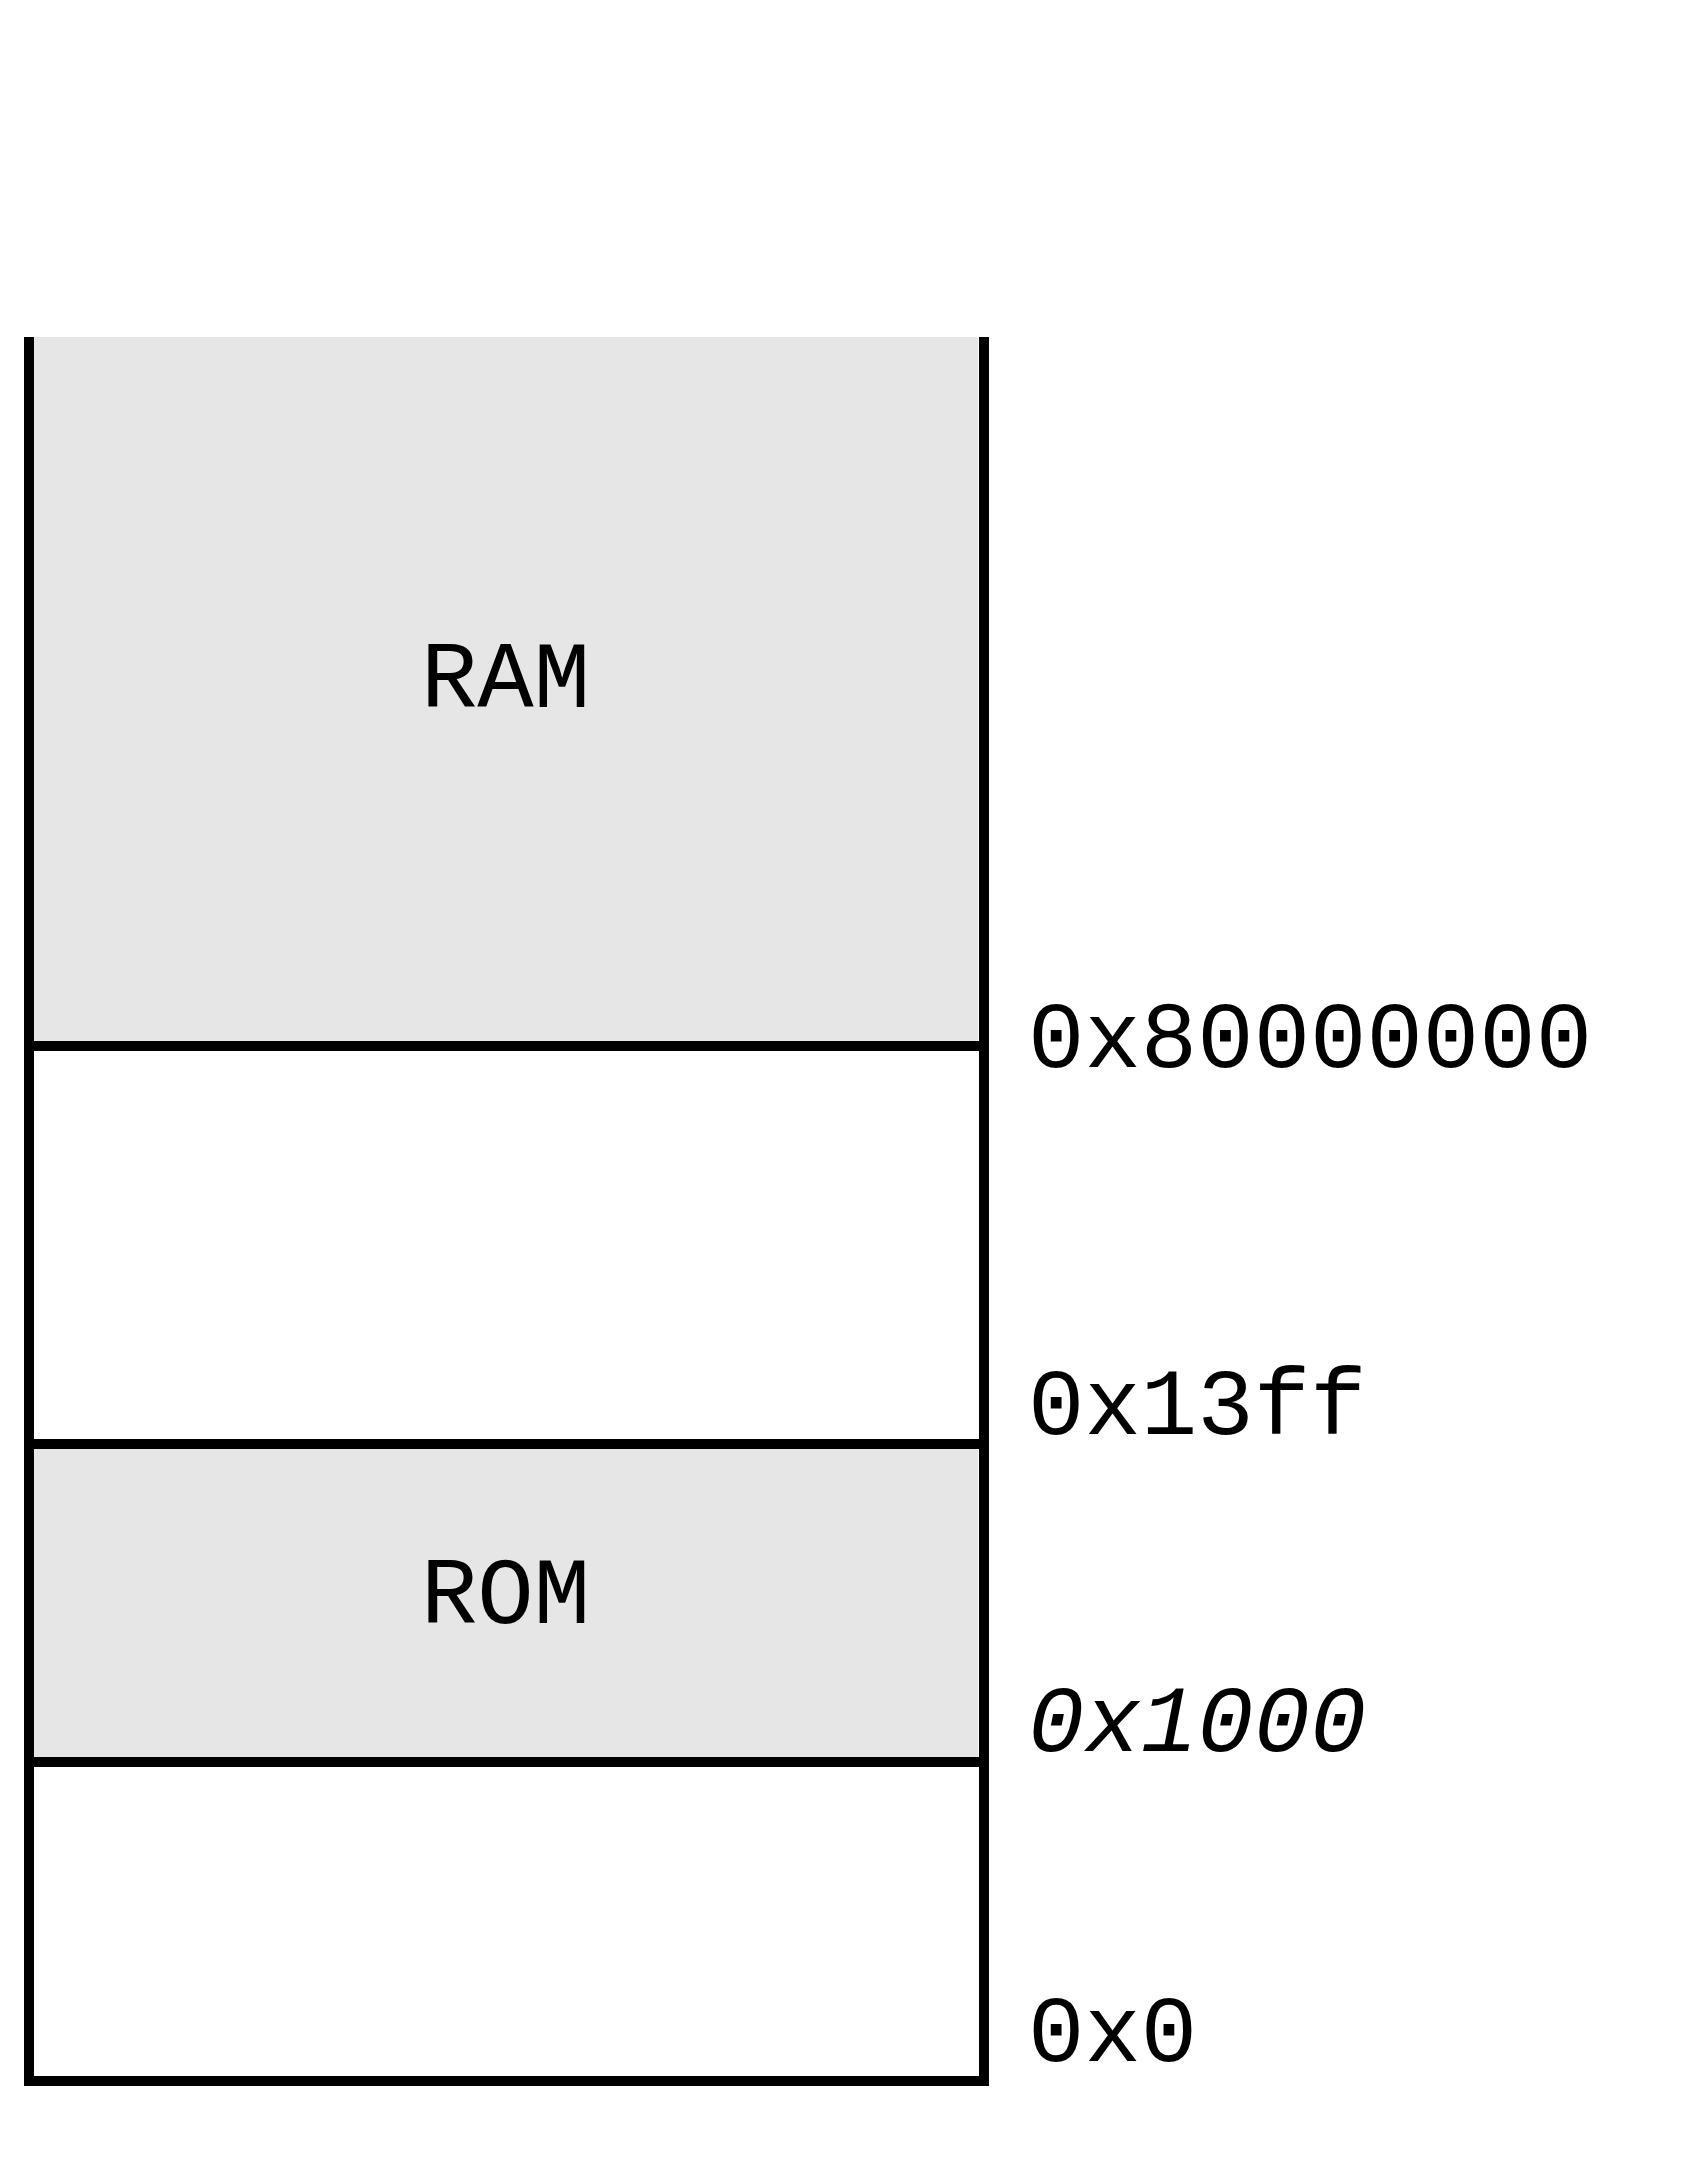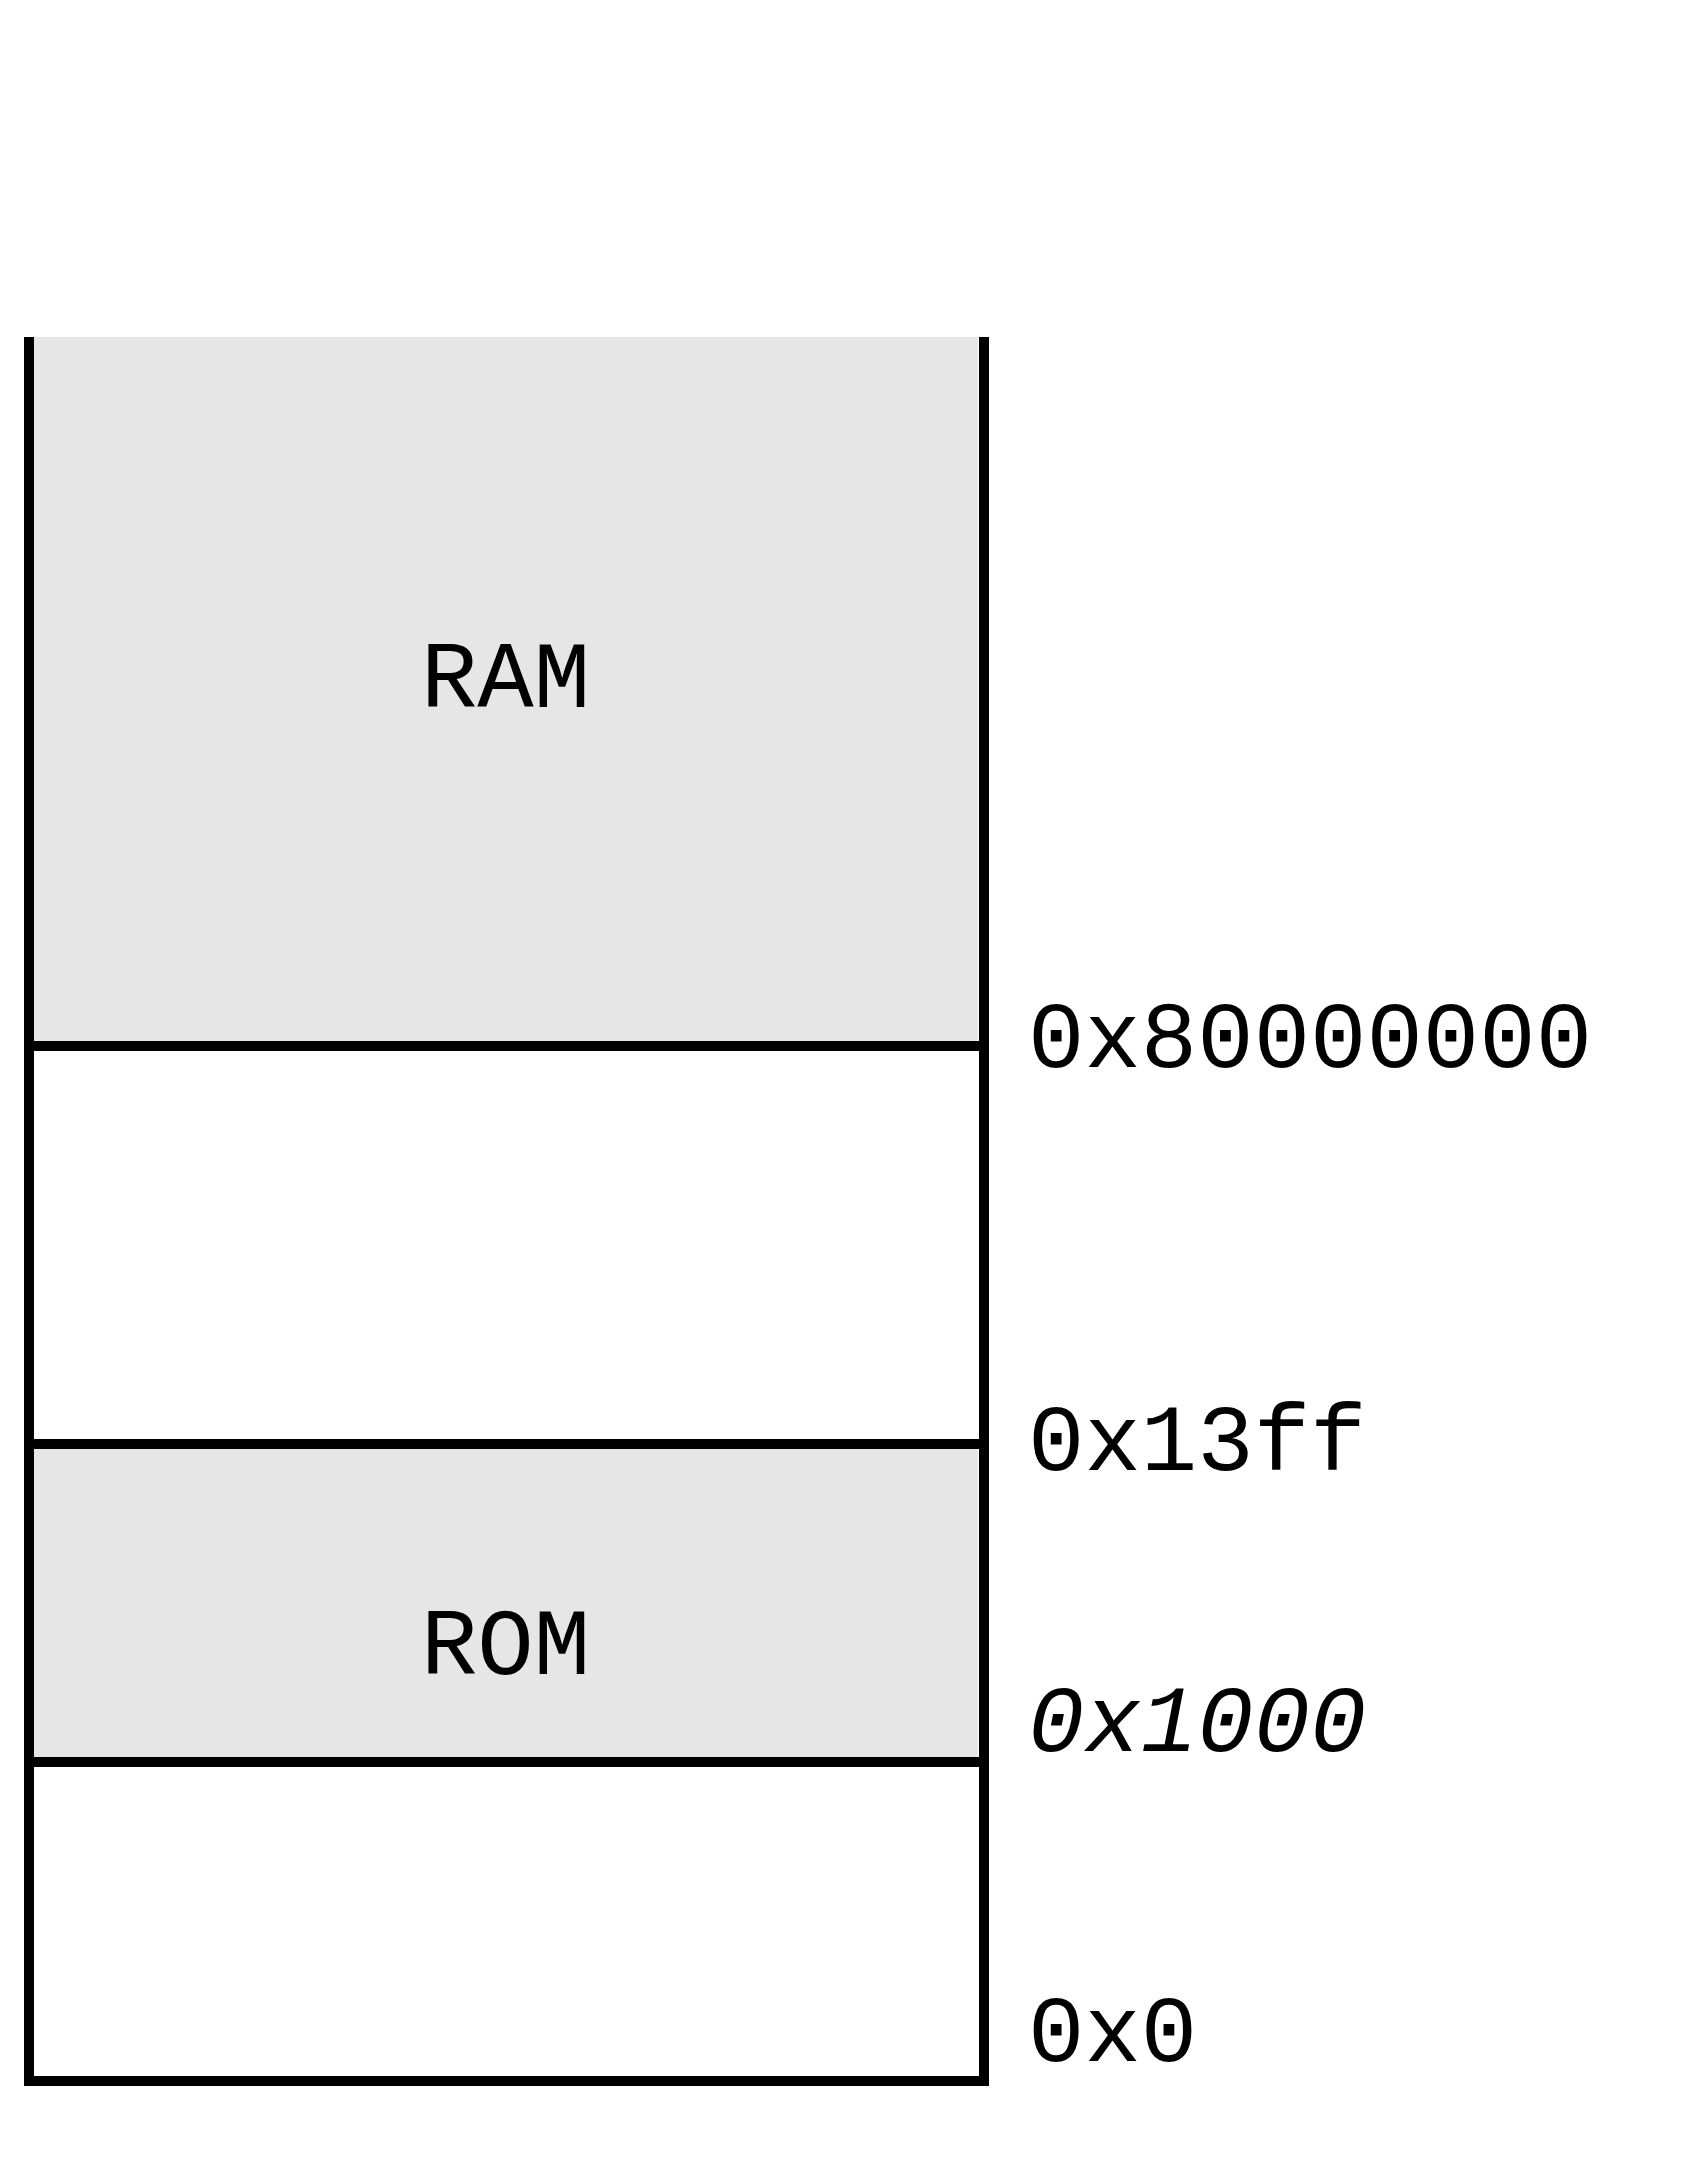--- a/index.html
+++ b/index.html
@@ -53,31 +53,31 @@
   
   .region-label {
     left: 33px;
     width: 945px;
     text-align: center;
     font-size: 94px;
     line-height: 1;
     white-space: pre;
   }
   #ram-label { top: 635px; }
-  #rom-label { top: 1602px; }
+  #rom-label { top: 1551px; }
 
   
   .addr-label {
     left: 1028px;
     font-size: 94px;
     line-height: 1;
     white-space: pre;
   }
   #addr-80000000 { top: 995px; }
-  #addr-13ff     { top: 1398px; }
+  #addr-13ff     { top: 1362px; }
   #addr-1000     { top: 1679px; font-style: italic; }
   #addr-0        { top: 1989px; }
 </style>
 </head>
 <body>
 
 <div class="page">
 
   <div id="ram-fill" class="abs region-fill"></div>
   <div id="rom-fill" class="abs region-fill"></div>

